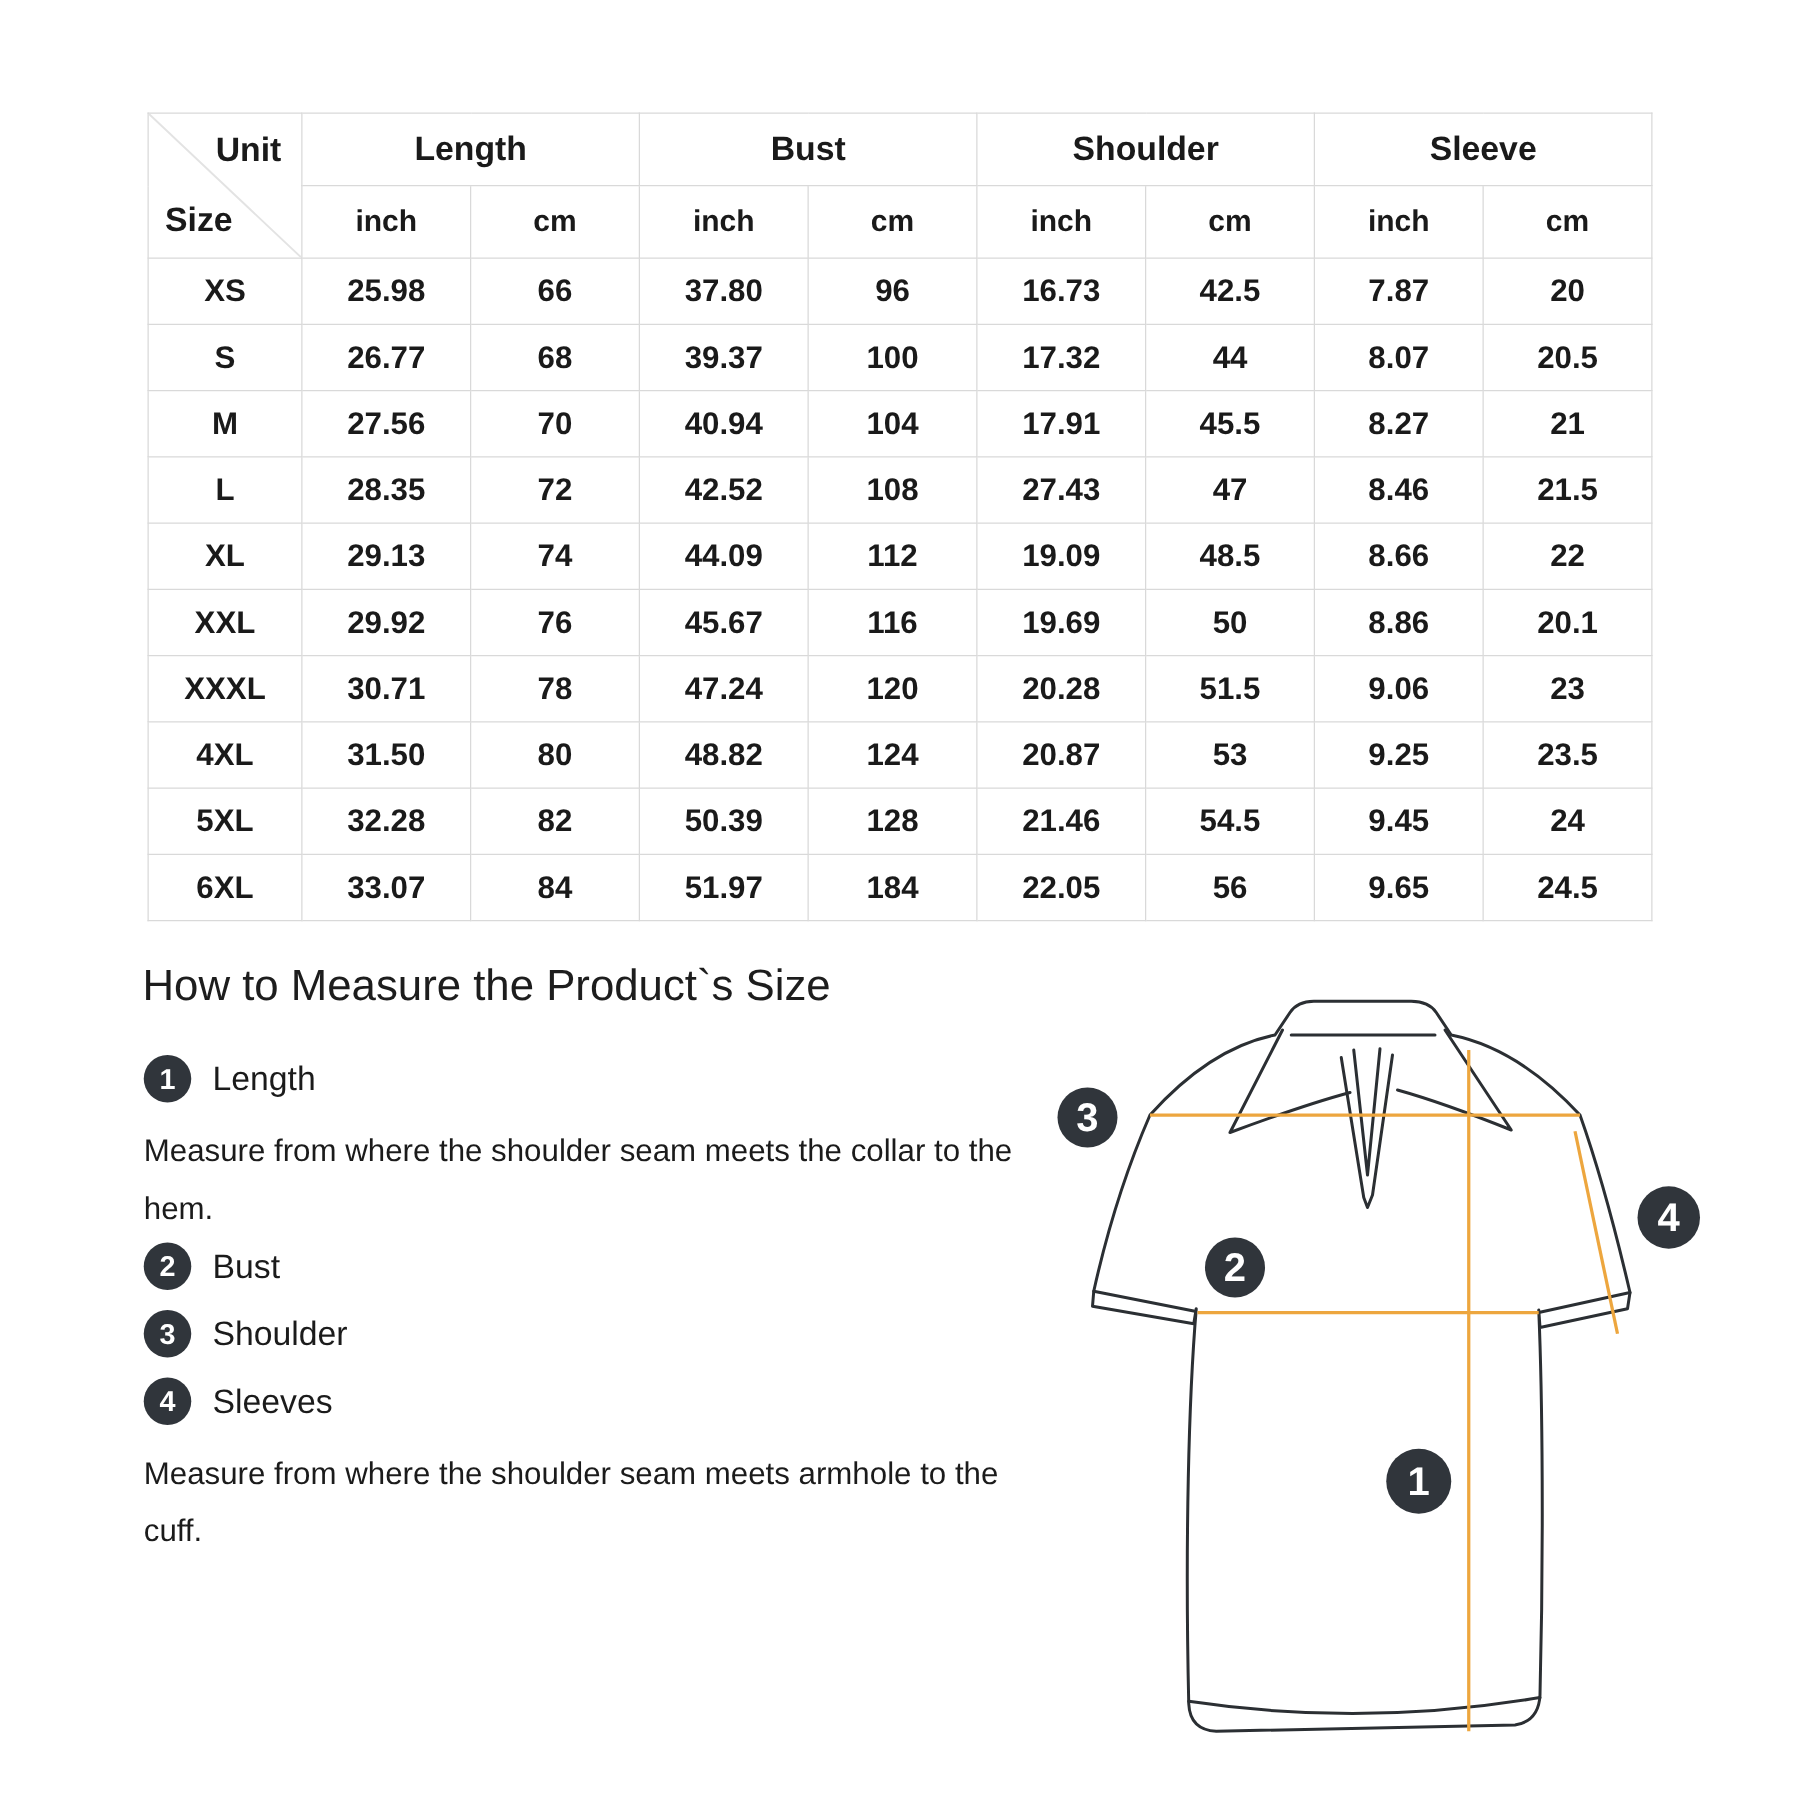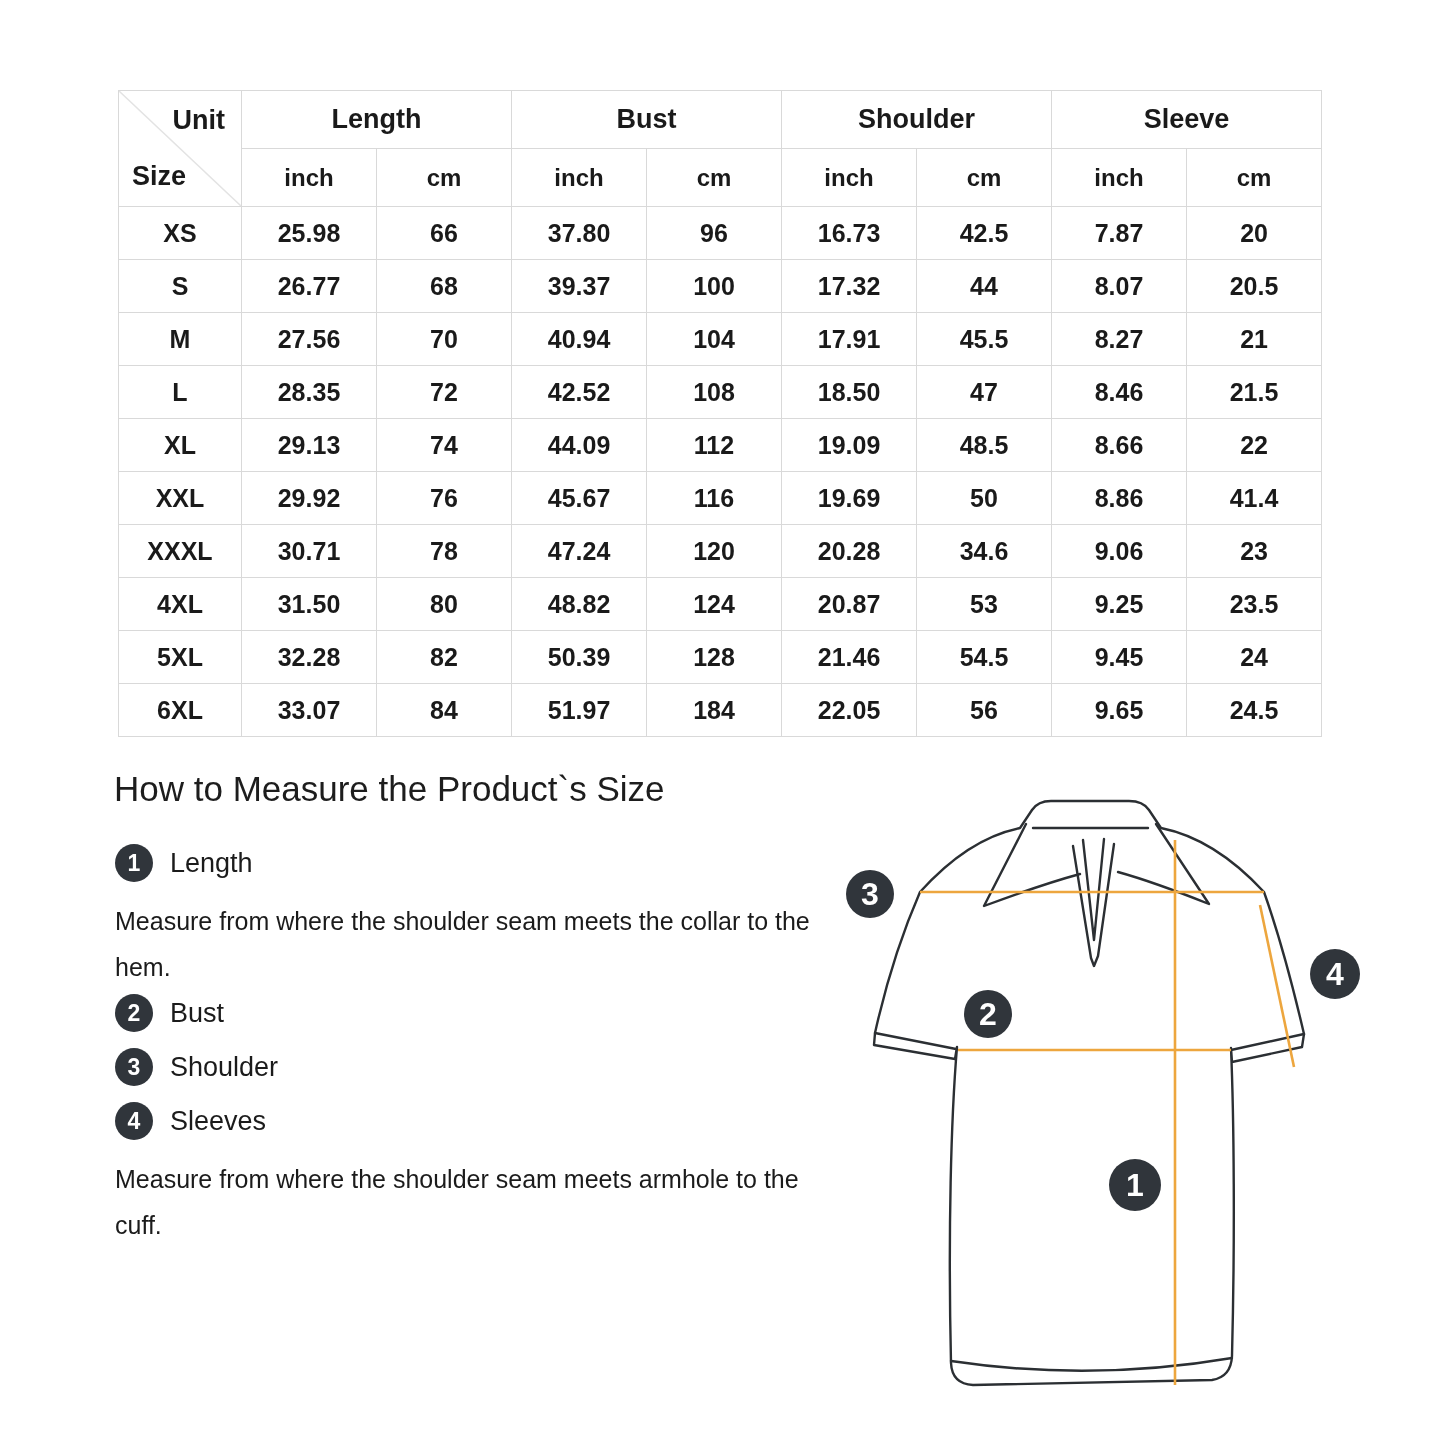--- a/index.html
+++ b/index.html
@@ -121,21 +121,21 @@
           <td>45.5</td>
           <td>8.27</td>
           <td>21</td>
         </tr>
         <tr>
           <td>L</td>
           <td>28.35</td>
           <td>72</td>
           <td>42.52</td>
           <td>108</td>
-          <td>18.50</td>
+          <td>27.43</td>
           <td>47</td>
           <td>8.46</td>
           <td>21.5</td>
         </tr>
         <tr>
           <td>XL</td>
           <td>29.13</td>
           <td>74</td>
           <td>44.09</td>
           <td>112</td>
@@ -146,30 +146,30 @@
         </tr>
         <tr>
           <td>XXL</td>
           <td>29.92</td>
           <td>76</td>
           <td>45.67</td>
           <td>116</td>
           <td>19.69</td>
           <td>50</td>
           <td>8.86</td>
-          <td>41.4</td>
+          <td>20.1</td>
         </tr>
         <tr>
           <td>XXXL</td>
           <td>30.71</td>
           <td>78</td>
           <td>47.24</td>
           <td>120</td>
           <td>20.28</td>
-          <td>34.6</td>
+          <td>51.5</td>
           <td>9.06</td>
           <td>23</td>
         </tr>
         <tr>
           <td>4XL</td>
           <td>31.50</td>
           <td>80</td>
           <td>48.82</td>
           <td>124</td>
           <td>20.87</td>

